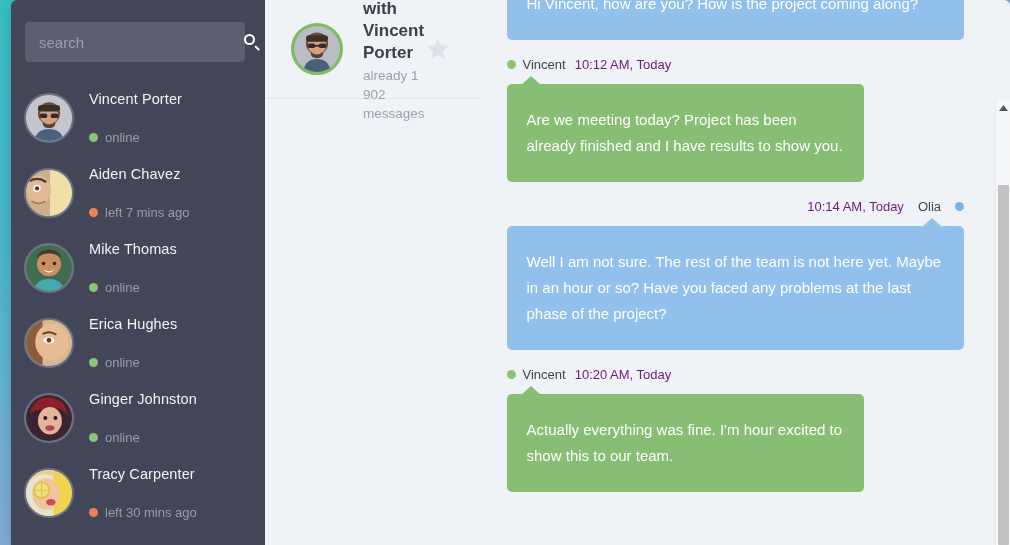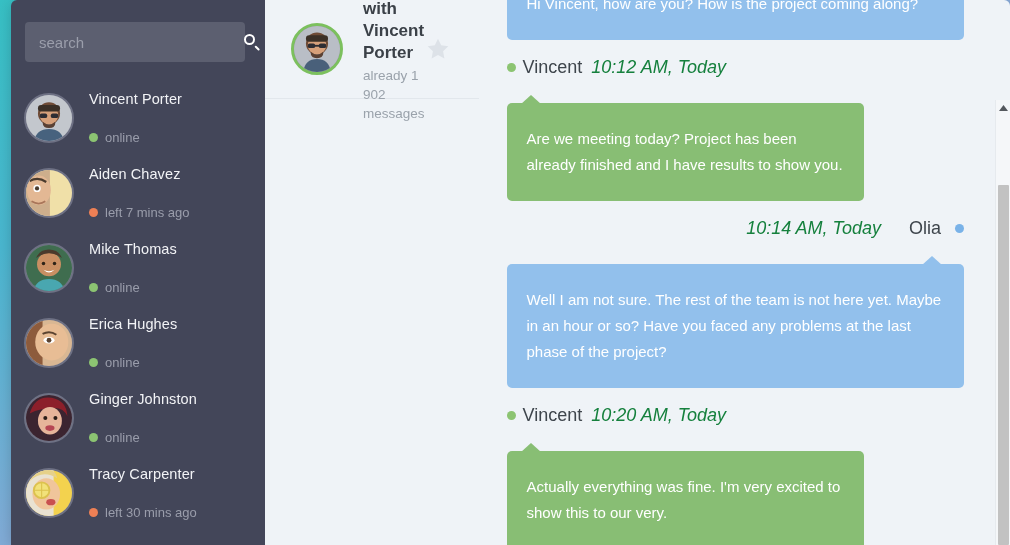--- a/index.html
+++ b/index.html
@@ -197,27 +197,27 @@
   #msg-inner {
     position: absolute;
     left: 28px;
     right: 46px;
     top: -32px;
   }
   .msg { margin-bottom: 0; }
   .meta {
     display: flex;
     align-items: center;
-    font-size: 18px;
-    padding: 17px 0 25px 0;
+    font-size: 13px;
+    padding: 17px 0 12px 0;
   }
   .meta .who { color: #3e454c; margin-right: 9px; }
-  .meta .time { color: #15803d; font-style: italic; }
+  .meta .time { color: #701a75; }
   .msg.right .meta { justify-content: flex-end; }
-  .msg.right .meta .time { margin-right: 28px; }
+  .msg.right .meta .time { margin-right: 14px; }
   .msg.right .meta .who { margin-right: 14px; }
   .msg.right .meta .dot { margin-right: 0; }
 
   .bubble {
     position: relative;
     border-radius: 5px;
     color: #ffffff;
     font-size: 15px;
     line-height: 26px;
     padding: 23px 20px;
@@ -451,21 +451,21 @@
               <span class="dot" style="background:#79b2e8"></span>
             </div>
             <div class="bubble"><span class="tail"></span><span>Well I am not sure. The rest of the team is not here yet. Maybe in an hour or so? Have you faced any problems at the last phase of the project?</span></div>
           </div>
           <div class="msg left">
             <div class="meta">
               <span class="dot online"></span>
               <span class="who">Vincent</span>
               <span class="time">10:20 AM, Today</span>
             </div>
-            <div class="bubble"><span class="tail"></span><span>Actually everything was fine. I'm very excited to show this to our very.</span></div>
+            <div class="bubble"><span class="tail"></span><span>Actually everything was fine. I'm hour excited to show this to our team.</span></div>
           </div>
         </div>
     </div>
 
     <div id="scrollbar">
       <div id="scroll-up">
         <svg width="9" height="6" viewBox="0 0 9 6">
             <path d="M4.5 0 L9 6 L0 6 Z" fill="#55595e"></path>
           </svg>
       </div>

